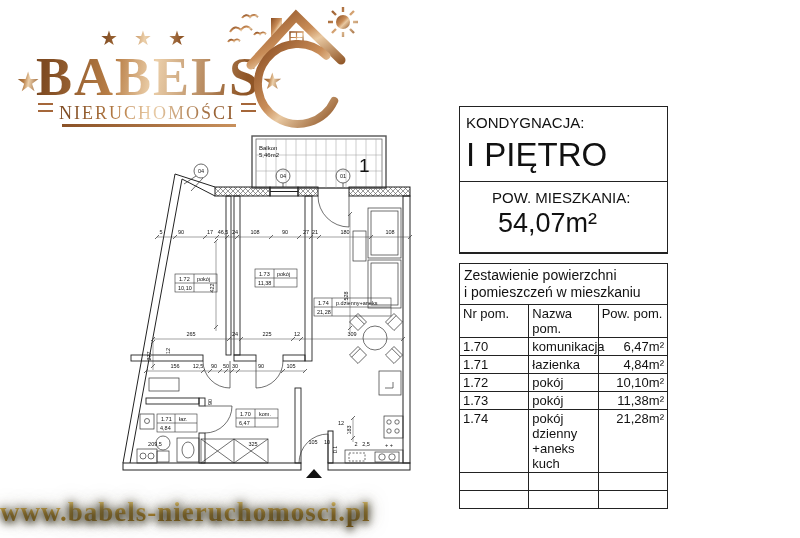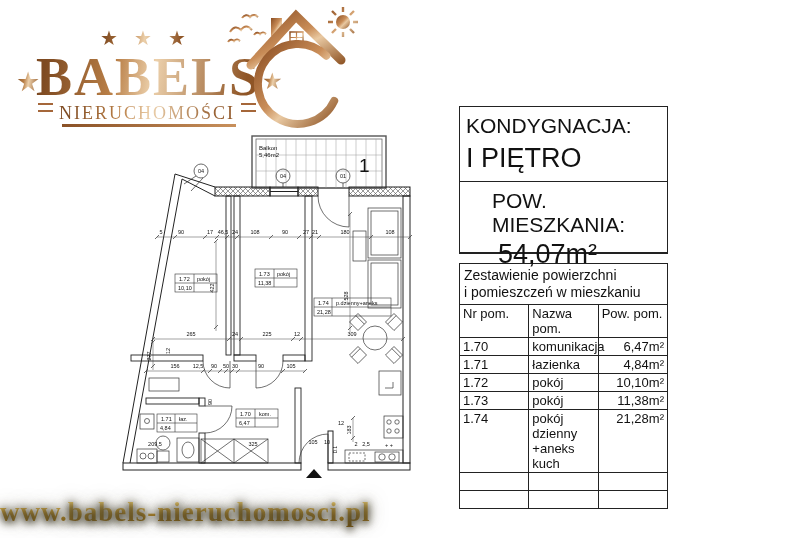--- a/index.html
+++ b/index.html
@@ -26,23 +26,23 @@
   .plan{position:absolute;left:113px;top:126px;}
   #plan text{font-family:"Liberation Sans",sans-serif;fill:#111;}
 
   
   .panel{position:absolute;left:459px;top:106px;width:209px;color:#111;}
   .pboxes{border:1.5px solid #222;box-sizing:border-box;}
   .pbox{box-sizing:border-box;padding:7px 6px;}
   .pbox1{height:75px;border-bottom:1.5px solid #222;}
   .pbox2{height:71px;border-bottom:1.5px solid #222;padding-left:32px;}
   .pbox3{height:27px;padding-top:5px;}
-  .plabel{font-size:21px;}
+  .plabel{font-size:15px;}
   .scale-label{font-size:15px;white-space:pre;}
-  .floor-value{font-size:27px;margin-top:5px;}
+  .floor-value{font-size:33px;margin-top:5px;}
   .area-value{font-size:27px;margin-top:2px;padding-left:6px;}
   .ptable{margin-top:9px;width:209px;border-collapse:collapse;font-size:13px;
           border:1.5px solid #222;table-layout:fixed;}
   .ptable td{border:1px solid #222;padding:1px 3px;vertical-align:top;box-sizing:border-box;}
   .ptable .ttitle{font-size:14px;line-height:1.2;padding:3px 4px;height:34px;}
   .ptable tr{height:18px;}
   .ptable .thead td{height:19px;}
   .col-nr{width:47px;margin-top:16px;}
   .col-name{width:96px;margin-top:28px;}
   .col-area{width:66px;margin-top:20px;}

